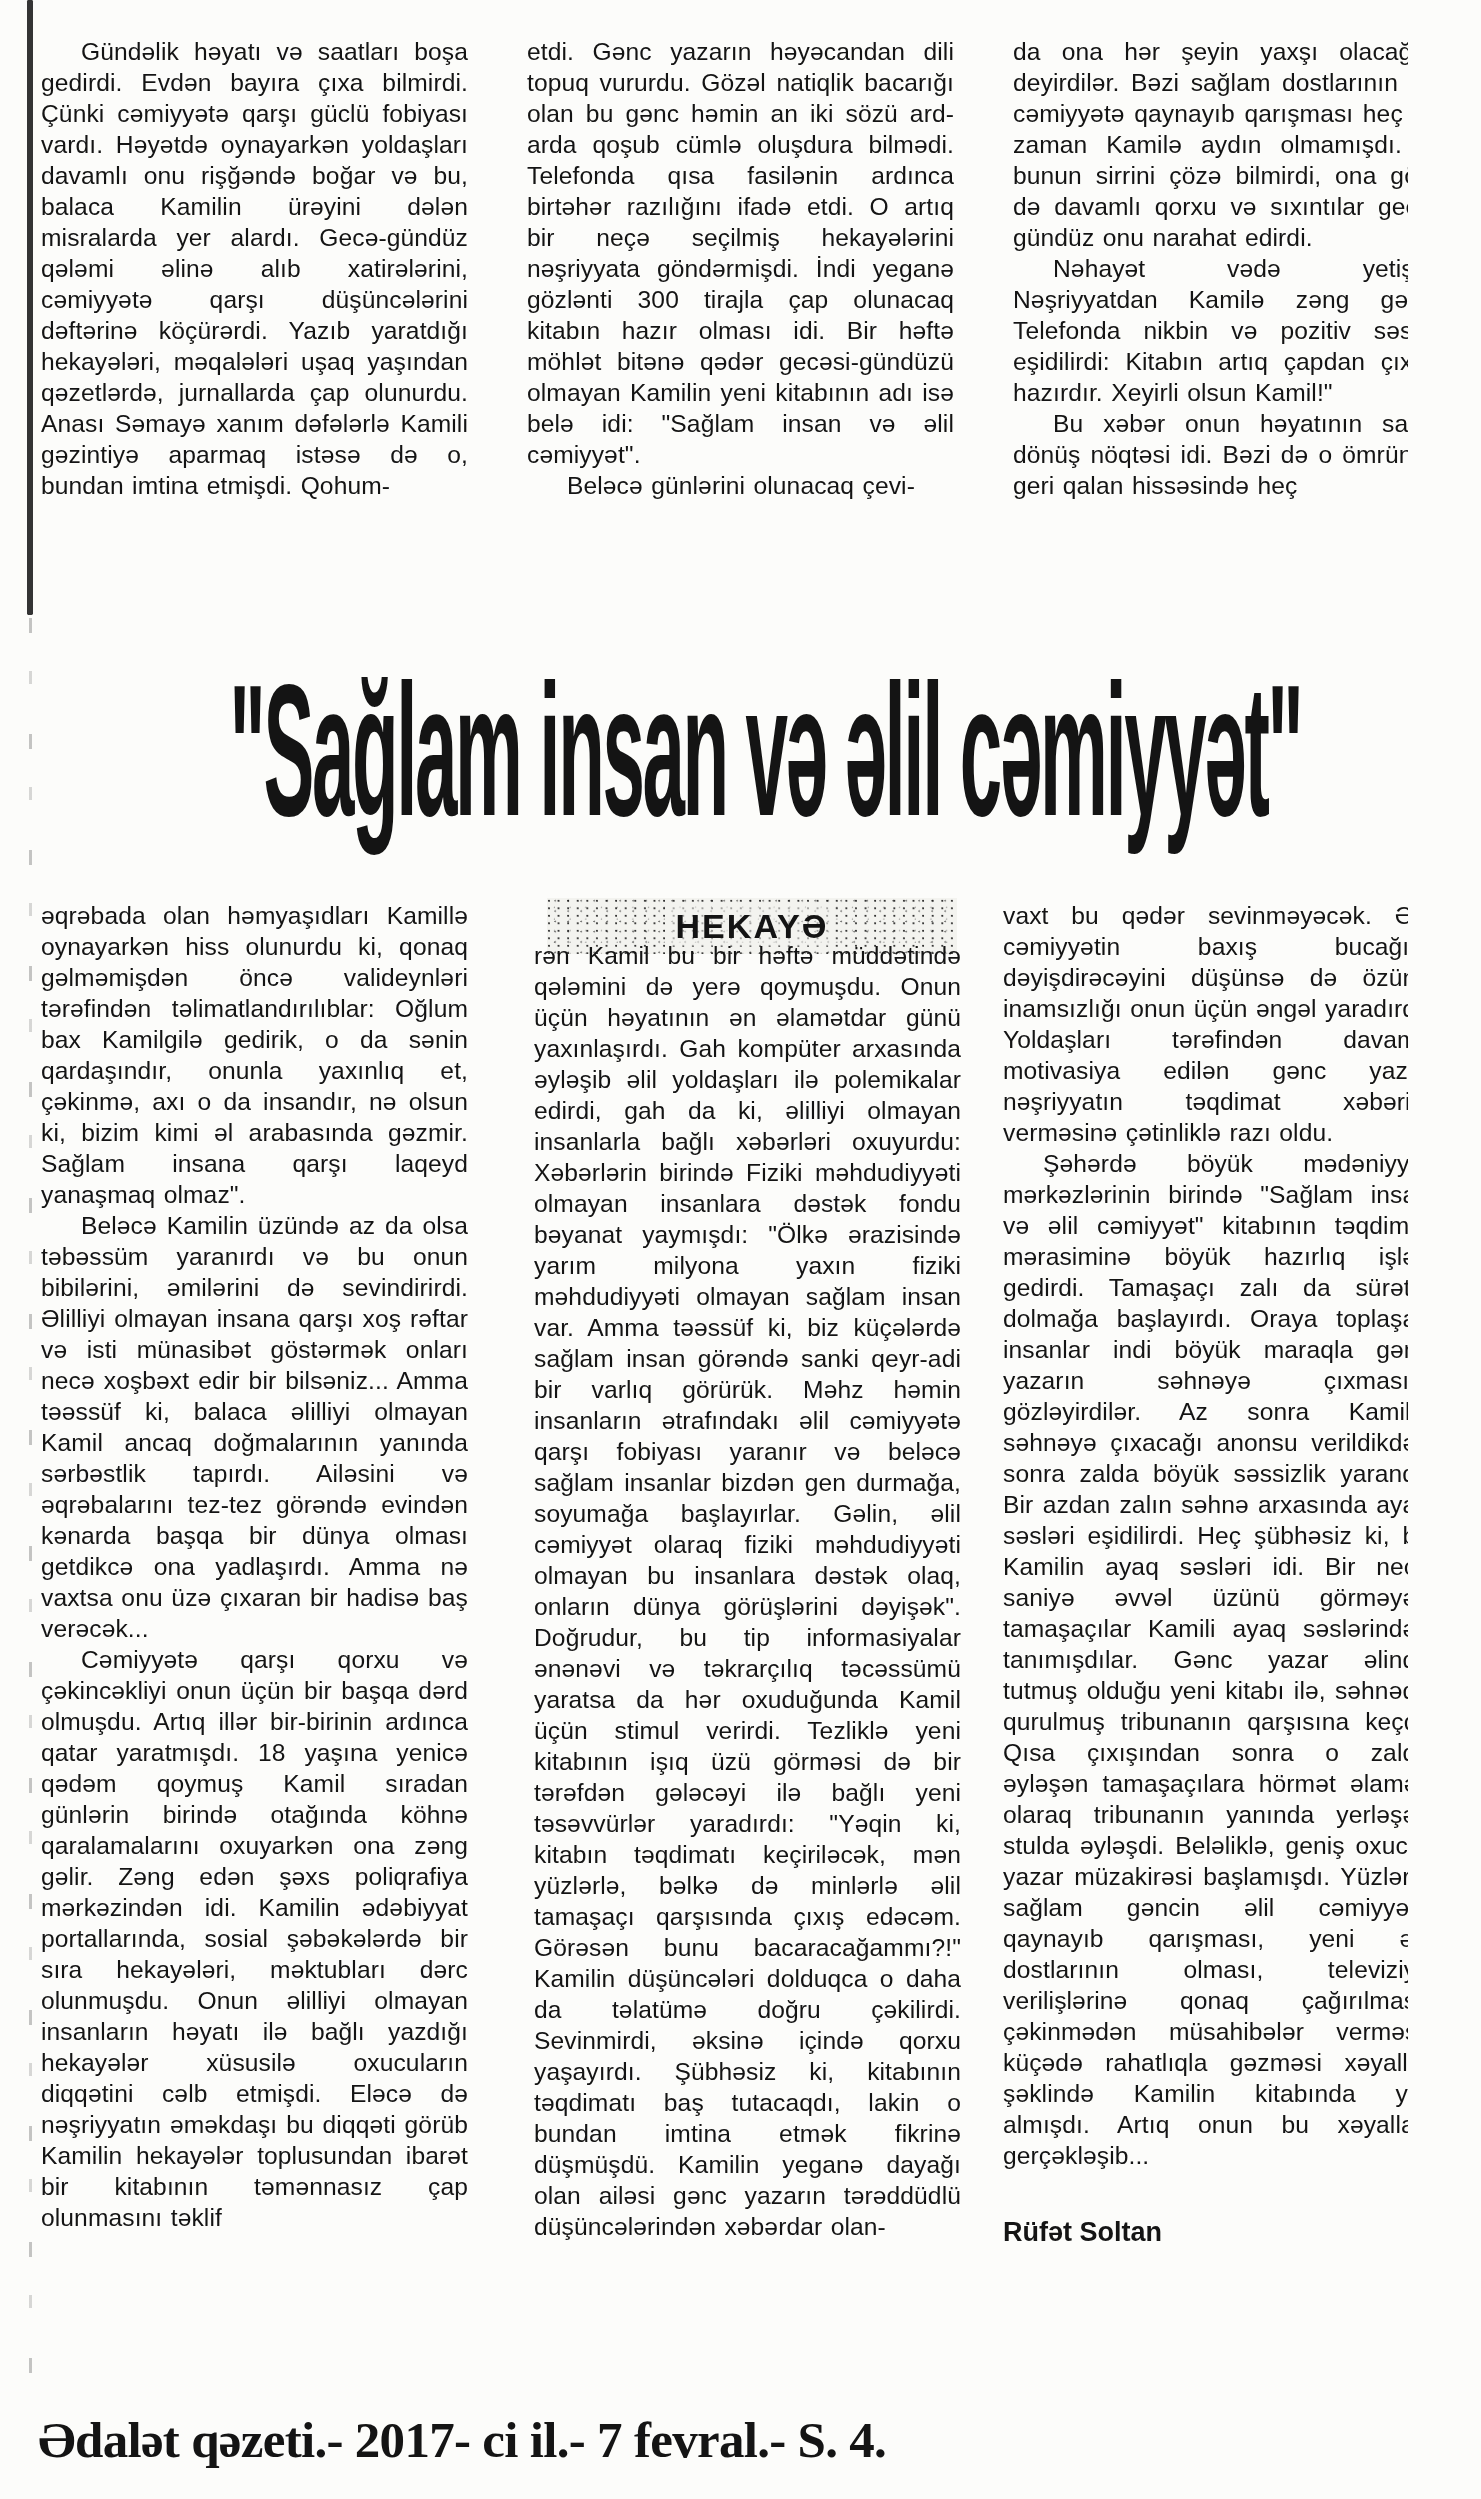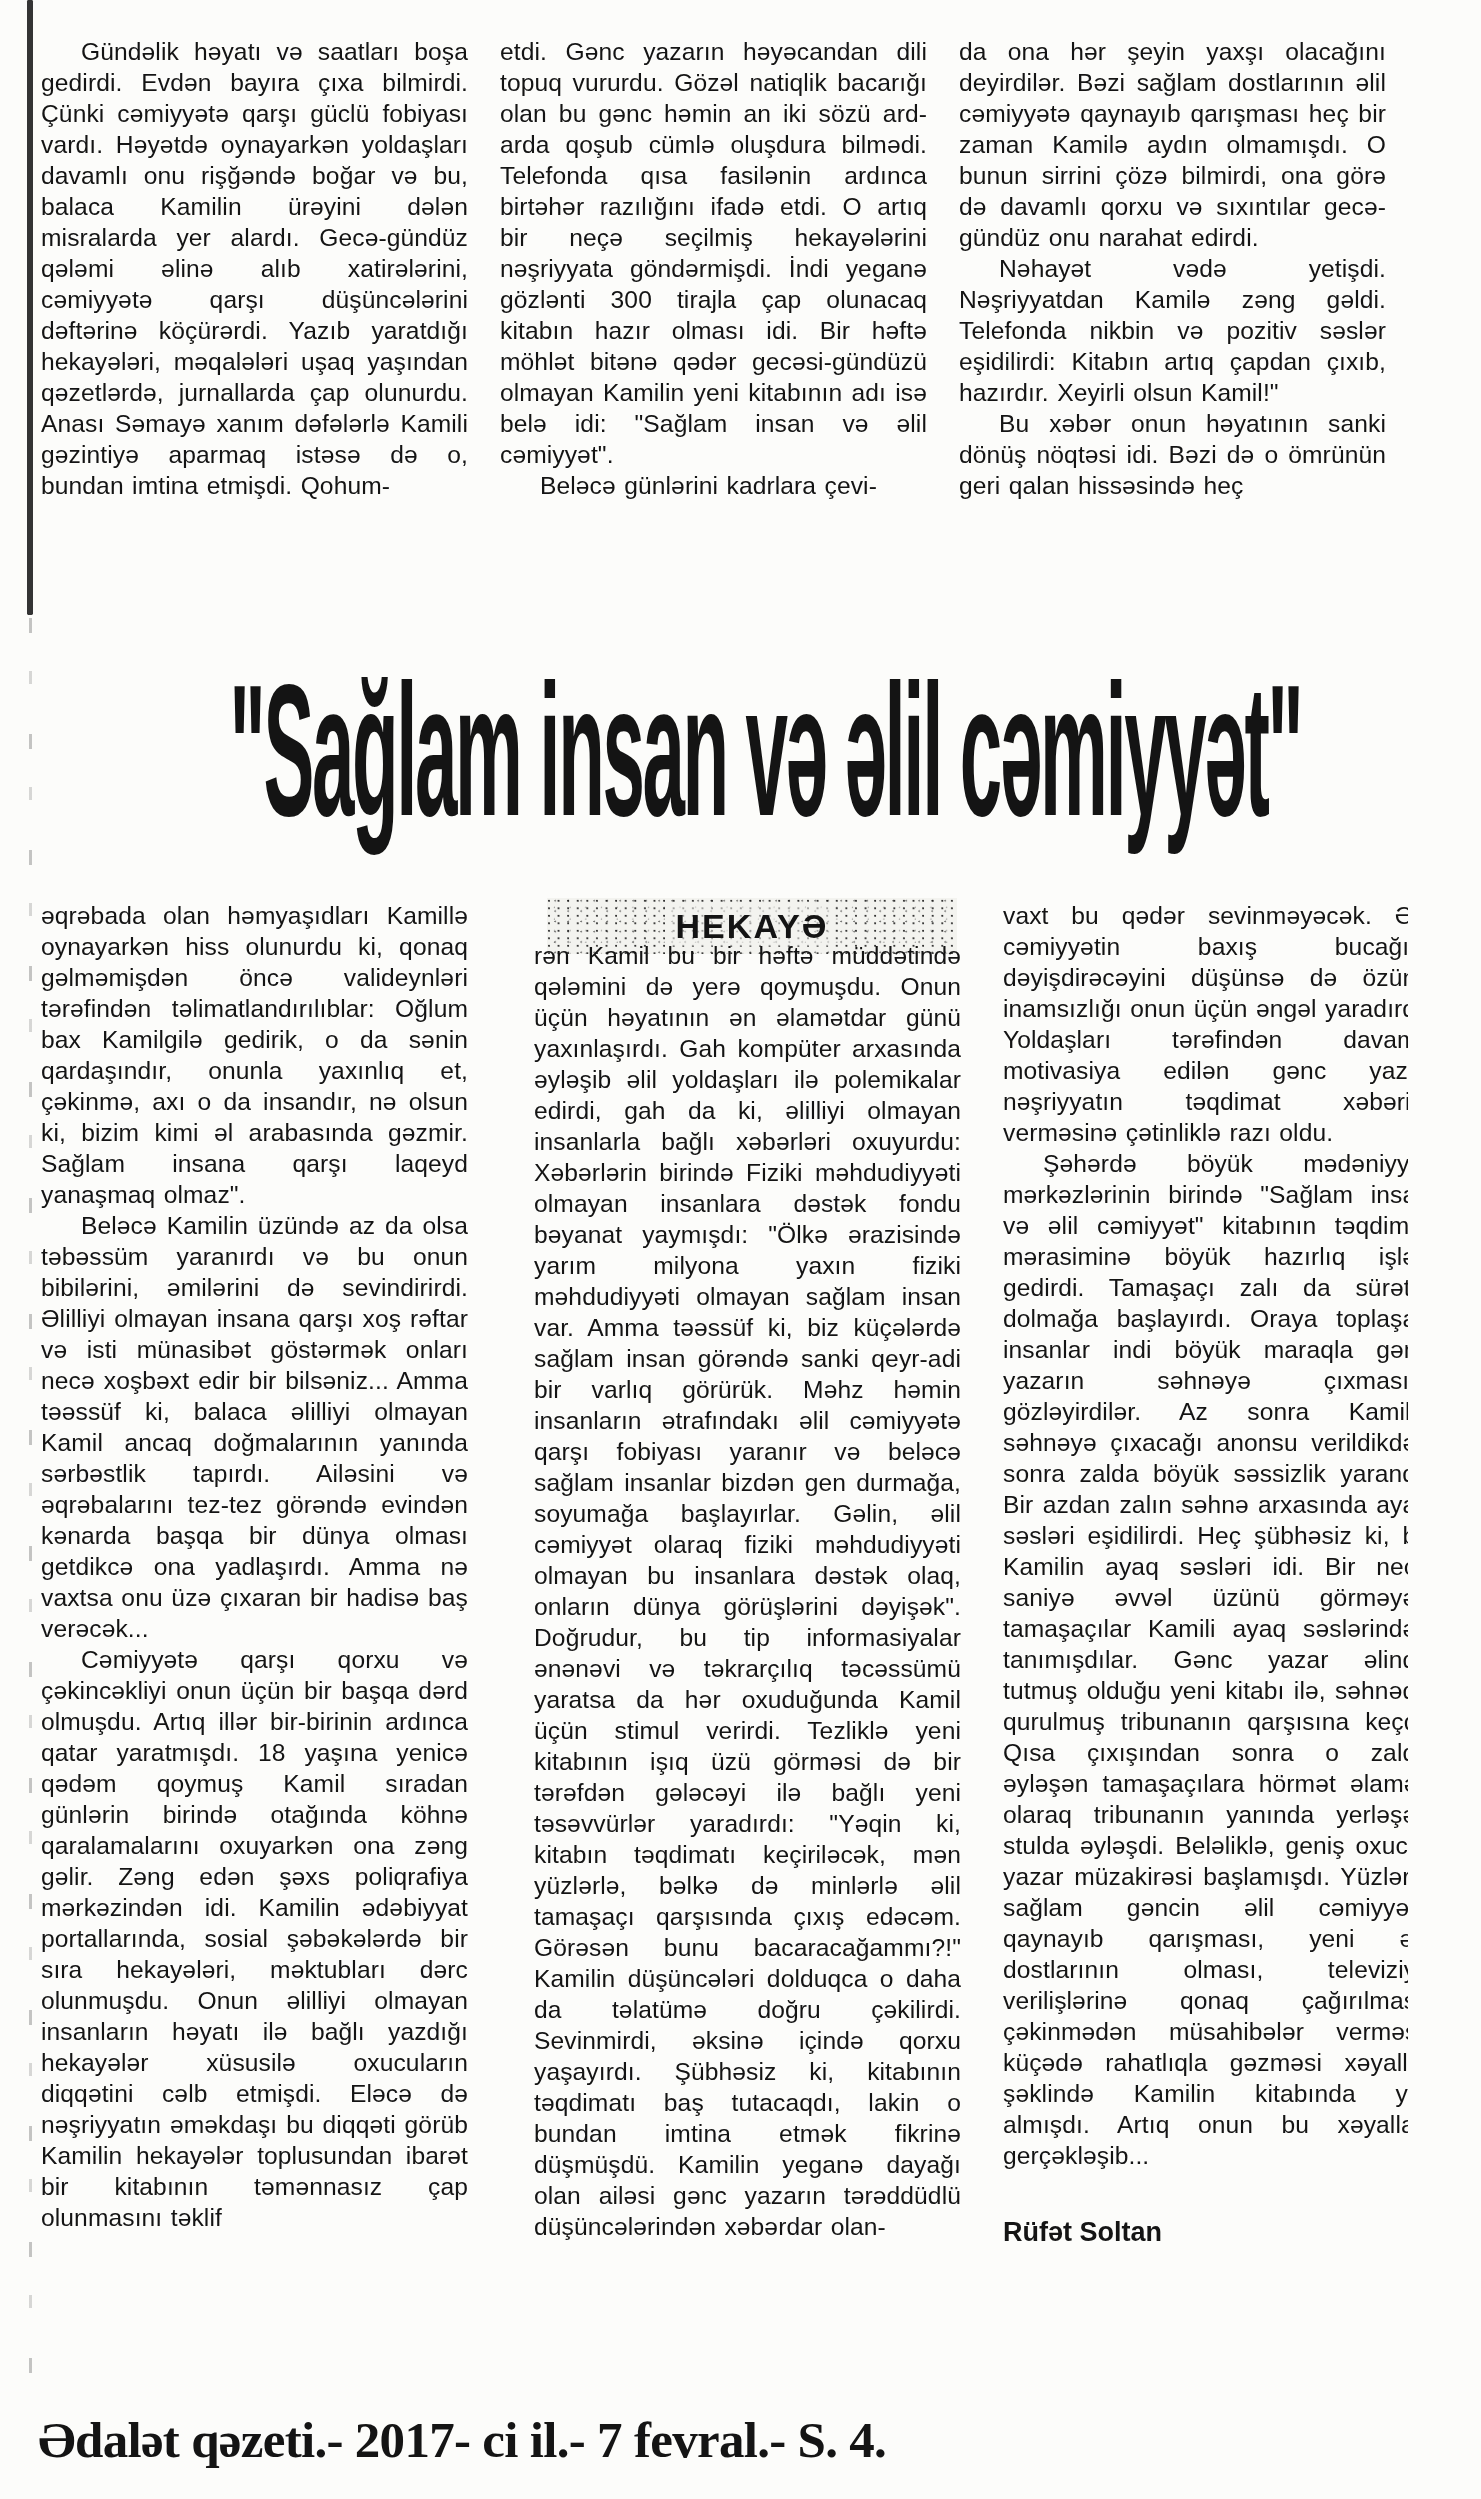--- a/index.html
+++ b/index.html
@@ -24,21 +24,21 @@
     background: repeating-linear-gradient(180deg,
       rgba(25,25,25,.45) 0 15px, transparent 15px 53px,
       rgba(25,25,25,.3) 53px 66px, transparent 66px 116px);
     opacity: .55;
   }
 
   
   .top-section {
     position: absolute; left: 41px; top: 36px;
     width: 1367px; height: 593px;
-    display: flex; gap: 32px; overflow: hidden;
+    display: flex; gap: 59px; overflow: hidden;
   }
   .body-section {
     position: absolute; left: 41px; top: 900px;
     width: 1367px; height: 1481px;
     display: flex; gap: 42px; overflow: hidden;
   }
   .col { width: 427px; flex: 0 0 427px; overflow: hidden; }
   .col-pad { padding-top: 40px; margin-left: 24px; }
 
   p.para {
@@ -105,21 +105,21 @@
 
   <div class="edge-top"></div>
   <div class="edge-rest"></div>
 
   <div class="top-section">
     <div class="col">
         <p class="para indent">Gündəlik həyatı və saatları boşa gedirdi. Evdən bayıra çıxa bilmirdi. Çünki cəmiyyətə qarşı güclü fobiyası vardı. Həyətdə oynayarkən yoldaşları davamlı onu rişğəndə boğar və bu, balaca Kamilin ürəyini dələn misralarda yer alardı. Gecə-gündüz qələmi əlinə alıb xatirələrini, cəmiyyətə qarşı düşüncələrini dəftərinə köçürərdi. Yazıb yaratdığı hekayələri, məqalələri uşaq yaşından qəzetlərdə, jurnallarda çap olunurdu. Anası Səmayə xanım dəfələrlə Kamili gəzintiyə aparmaq istəsə də o, bundan imtina etmişdi. Qohum-</p>
       </div>
     <div class="col">
         <p class="para">etdi. Gənc yazarın həyəcandan dili topuq vururdu. Gözəl natiqlik bacarığı olan bu gənc həmin an iki sözü ard-arda qoşub cümlə oluşdura bilmədi. Telefonda qısa fasilənin ardınca birtəhər razılığını ifadə etdi. O artıq bir neçə seçilmiş hekayələrini nəşriyyata göndərmişdi. İndi yeganə gözlənti 300 tirajla çap olunacaq kitabın hazır olması idi. Bir həftə möhlət bitənə qədər gecəsi-gündüzü olmayan Kamilin yeni kitabının adı isə belə idi: "Sağlam insan və əlil cəmiyyət".</p>
-        <p class="para indent">Beləcə günlərini kadrlara çevi-</p>
+        <p class="para indent">Beləcə günlərini olunacaq çevi-</p>
       </div>
     <div class="col">
         <p class="para">da ona hər şeyin yaxşı olacağını deyirdilər. Bəzi sağlam dostlarının əlil cəmiyyətə qaynayıb qarışması heç bir zaman Kamilə aydın olmamışdı. O bunun sirrini çözə bilmirdi, ona görə də davamlı qorxu və sıxıntılar gecə-gündüz onu narahat edirdi.</p>
         <p class="para indent">Nəhayət vədə yetişdi. Nəşriyyatdan Kamilə zəng gəldi. Telefonda nikbin və pozitiv səslər eşidilirdi: Kitabın artıq çapdan çıxıb, hazırdır. Xeyirli olsun Kamil!"</p>
         <p class="para indent">Bu xəbər onun həyatının sanki dönüş nöqtəsi idi. Bəzi də o ömrünün geri qalan hissəsində heç</p>
       </div>
   </div>
 
   <div class="headline">
     <span class="headline-text">"Sağlam insan və əlil cəmiyyət"</span>

